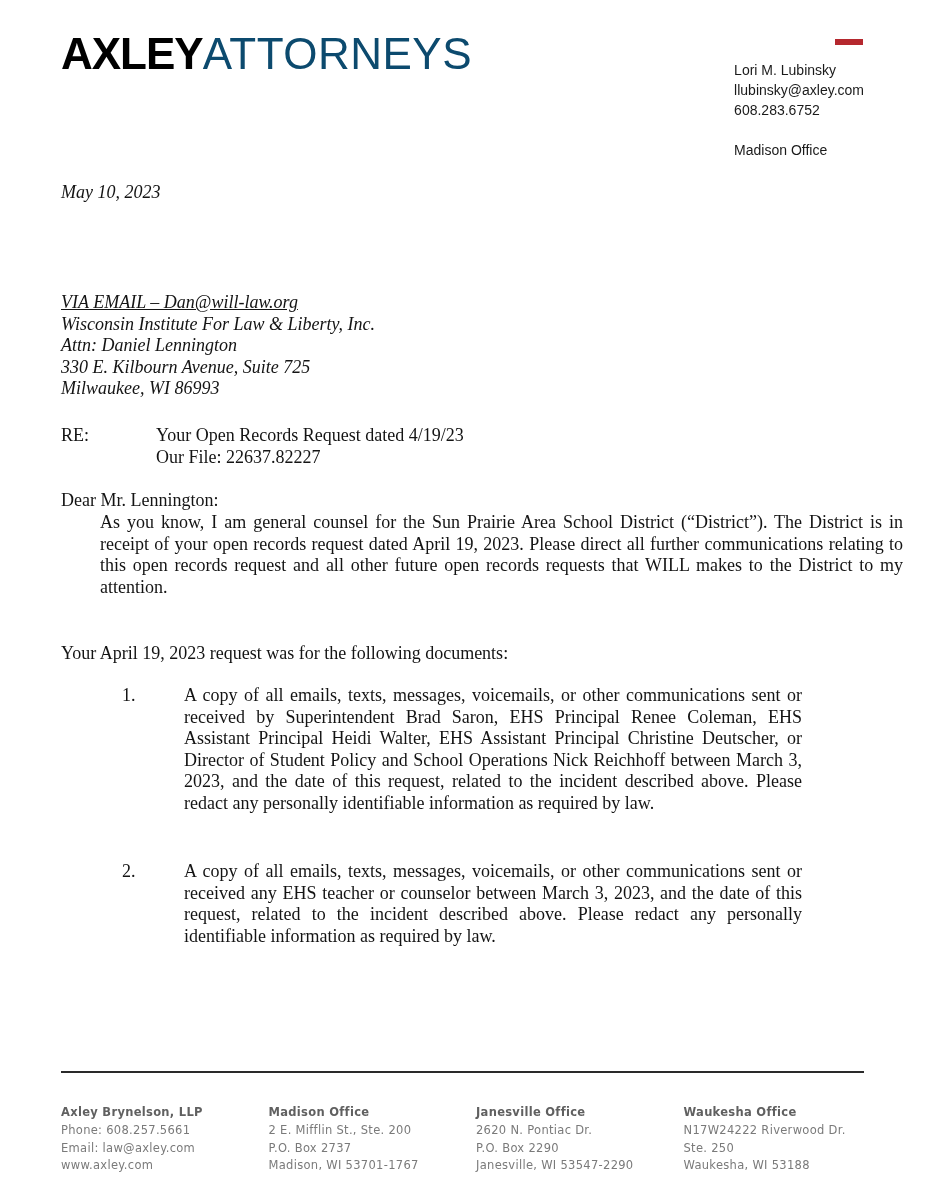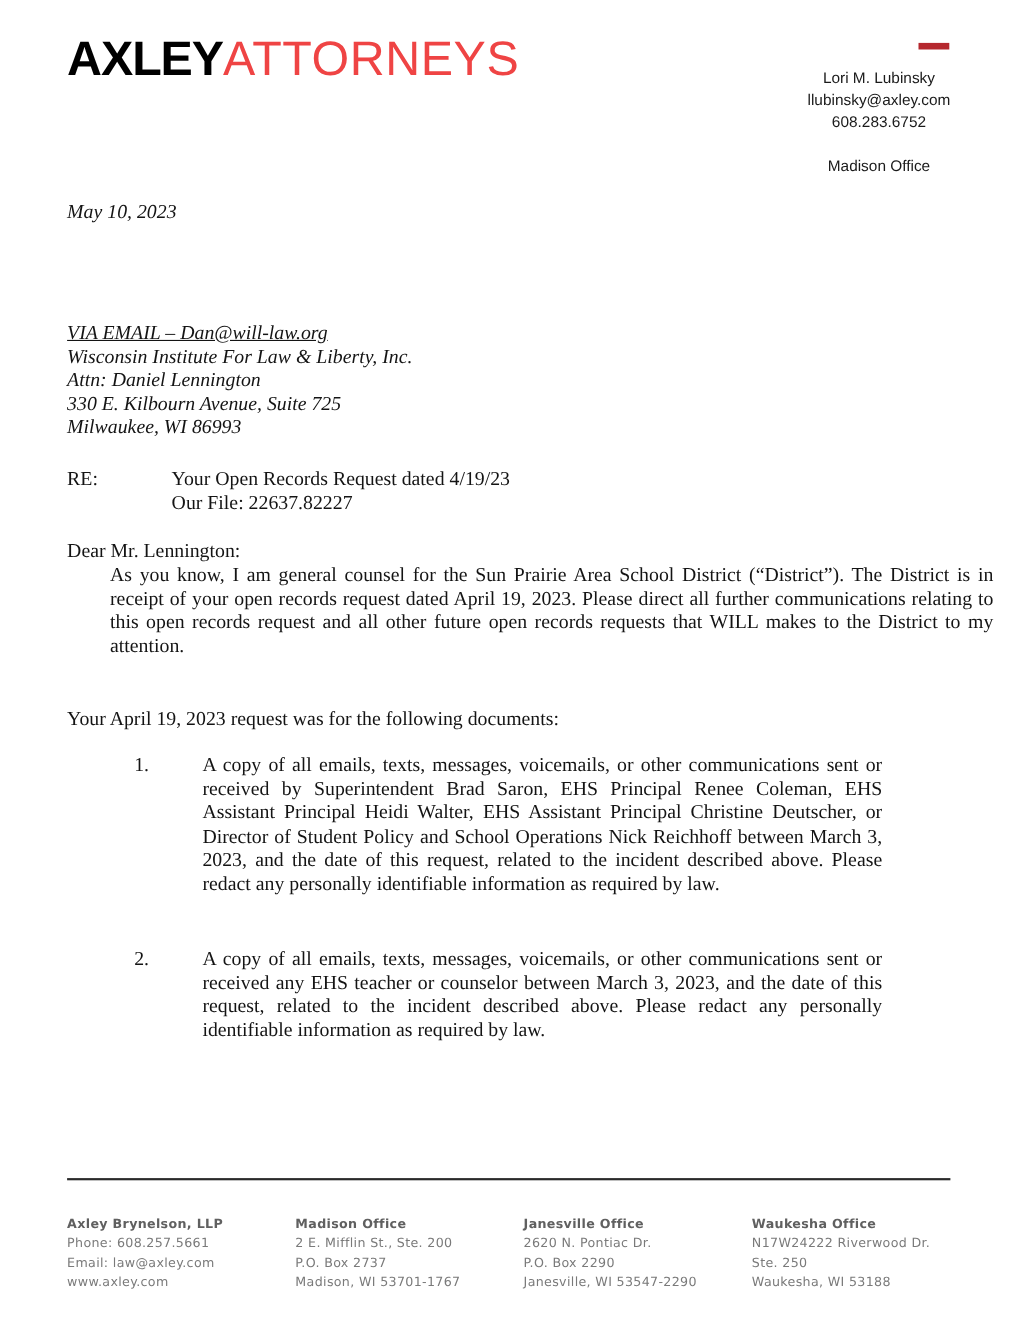--- a/index.html
+++ b/index.html
@@ -8,29 +8,29 @@
       color: #141414;
       font-family: "Liberation Serif", serif;
     }
     .logo {
       position: absolute; left: 61px; top: 30px;
       font-family: "Liberation Sans", sans-serif;
       font-size: 44px; line-height: 48px; letter-spacing: -0.5px;
       white-space: nowrap;
     }
     .logo .bold { color: #000000; font-weight: bold; letter-spacing: -1px; }
-    .logo .light { color: #ef4444; font-weight: normal; letter-spacing: 0.5px; }
+    .logo .light { color: #0c4a6e; font-weight: normal; letter-spacing: 0.5px; }
     .red-bar {
       position: absolute; left: 835px; top: 39px; width: 28px; height: 6px;
       background: #b5282e;
     }
     .sender {
       position: absolute; right: 67px; top: 60px;
       font-family: "Liberation Sans", sans-serif; font-size: 14px;
-      line-height: 20px; text-align: center; color: #1a1a1a;
+      line-height: 20px; text-align: left; color: #1a1a1a;
     }
     .sender .office { margin-top: 20px; display: block; }
     .serif-block {
       position: absolute; left: 61px;
       font-size: 18px; line-height: 21.5px;
     }
     .date { top: 182px; font-style: italic; }
     .address { top: 292px; font-style: italic; }
     .address .via { text-decoration: underline; }
     .re { top: 425px; }

